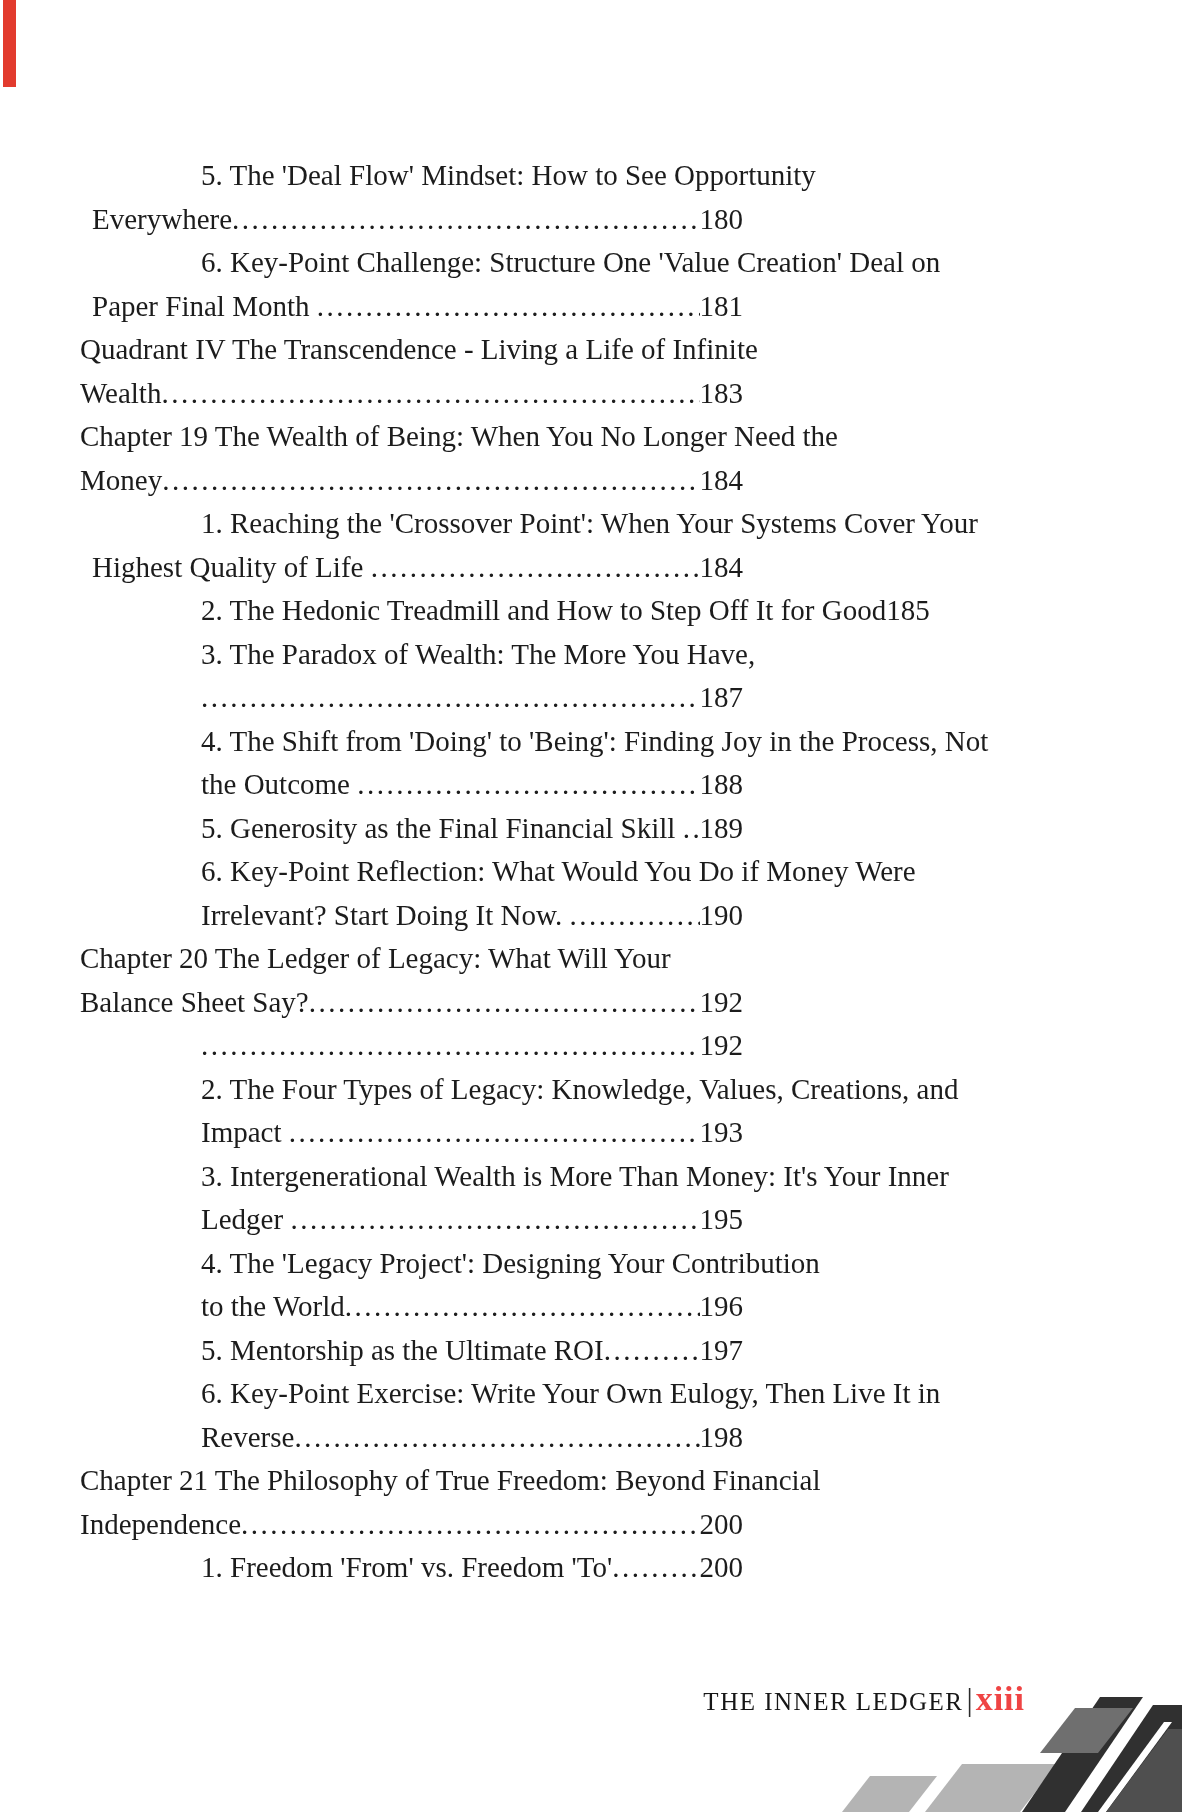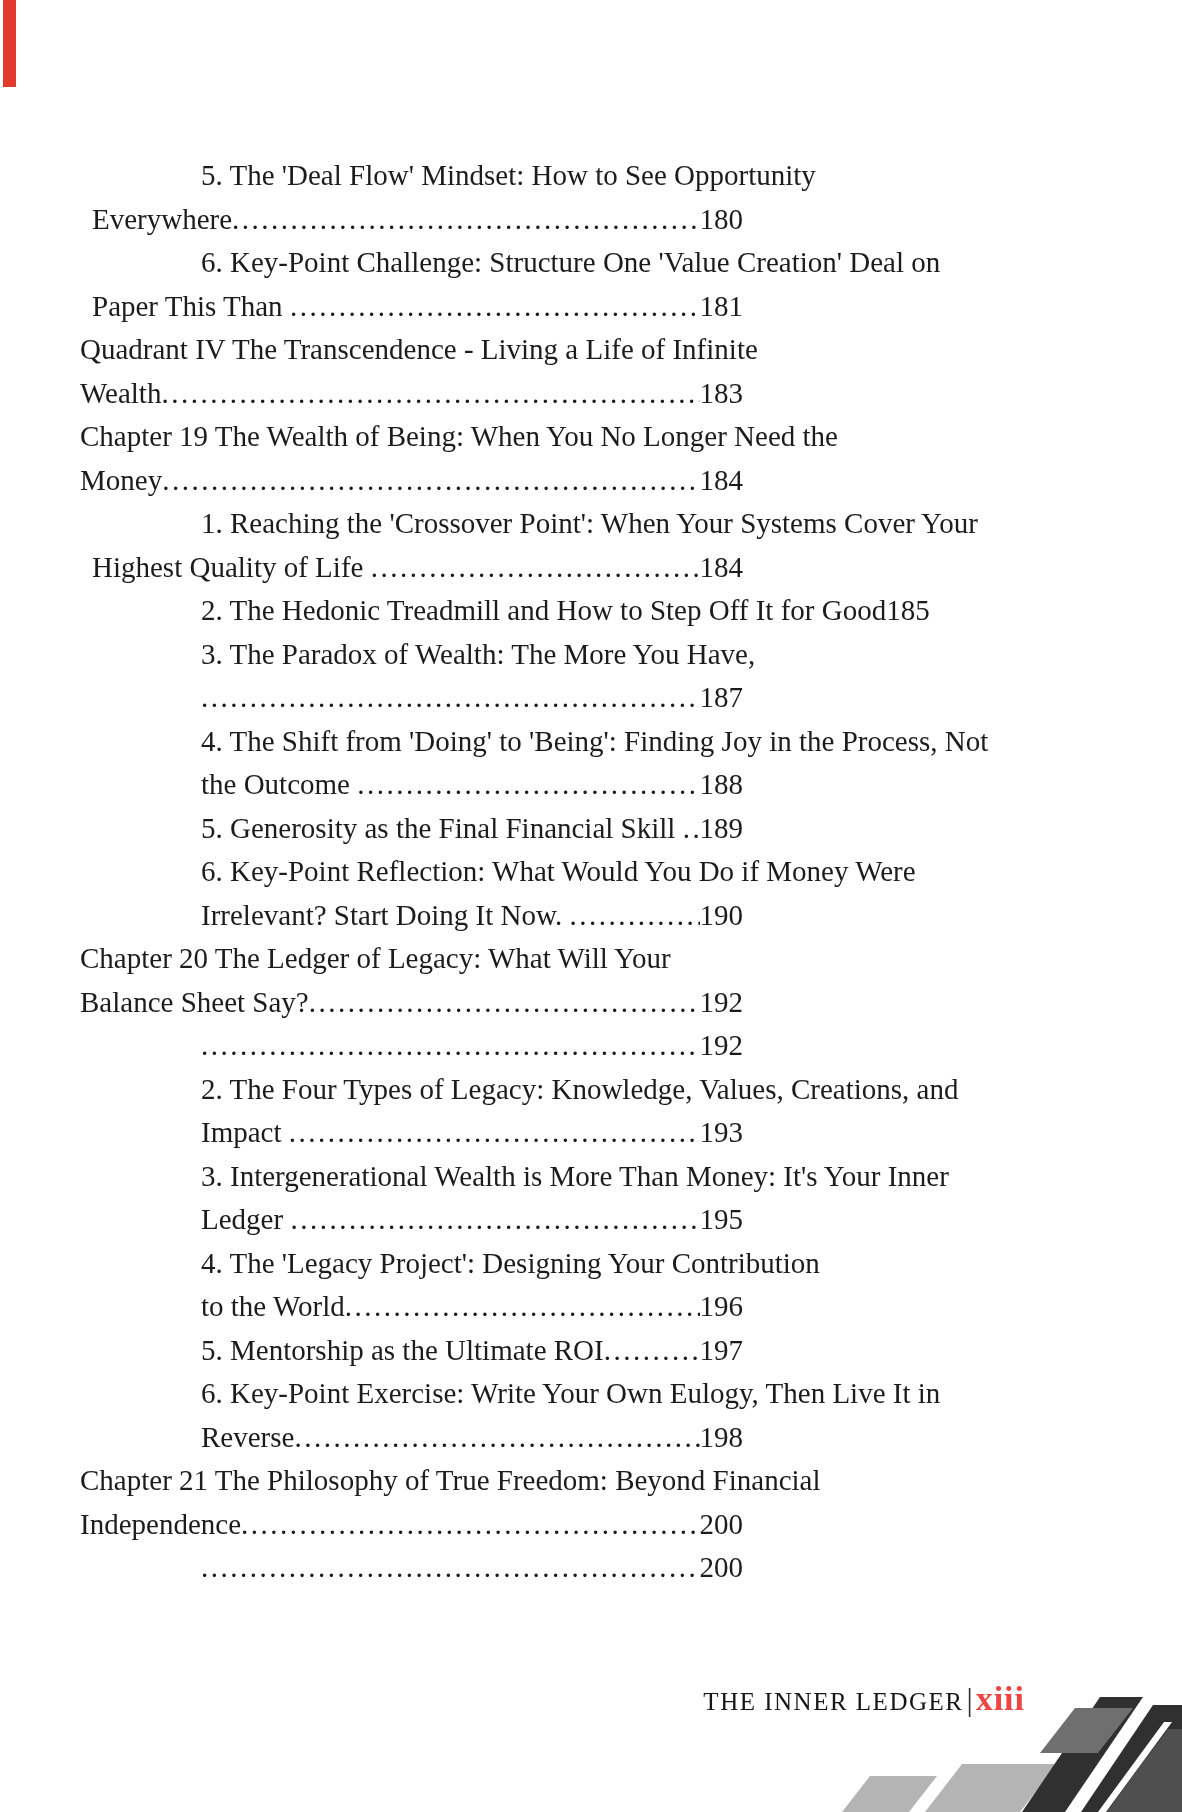--- a/index.html
+++ b/index.html
@@ -50,21 +50,21 @@
     <span class="t">Everywhere</span>
     <span class="leader">............................................................................................................................................................................................................................</span>
     <span class="pg">180</span>
   </div>
     <div class="row i1">
     <span class="t">6. Key-Point Challenge: Structure One 'Value Creation' Deal on</span>
     
     
   </div>
     <div class="row i2">
-    <span class="t">Paper This Than </span>
+    <span class="t">Paper Final Month </span>
     <span class="leader">............................................................................................................................................................................................................................</span>
     <span class="pg">181</span>
   </div>
     <div class="row i0">
     <span class="t">Quadrant IV The Transcendence - Living a Life of Infinite</span>
     
     
   </div>
     <div class="row i0">
     <span class="t">Wealth</span>
@@ -193,20 +193,21 @@
     <span class="t">Chapter 21 The Philosophy of True Freedom: Beyond Financial</span>
     
     
   </div>
     <div class="row i0">
     <span class="t">Independence</span>
     <span class="leader">............................................................................................................................................................................................................................</span>
     <span class="pg">200</span>
   </div>
     <div class="row i1">
+    <span class="t">1. Freedom 'From' vs. Freedom 'To'</span>
     <span class="leader">............................................................................................................................................................................................................................</span>
     <span class="pg">200</span>
   </div>
   </div>
 
 <div class="footer">
   <span class="title">THE INNER LEDGER</span>
   <span class="bar">|</span>
   <span class="folio">xiii</span>
 </div>

